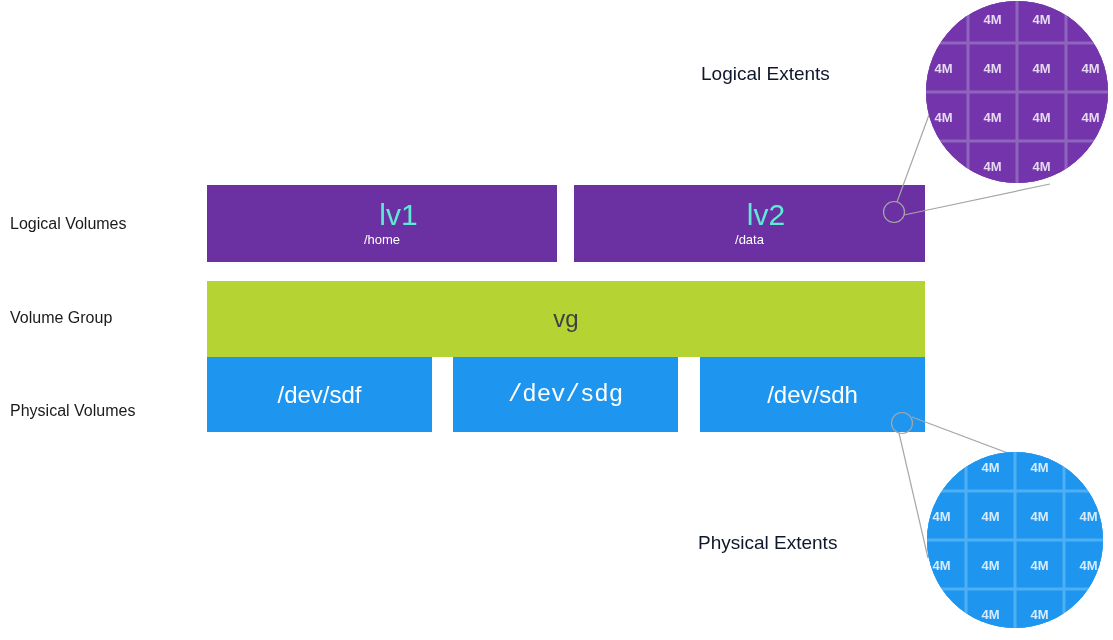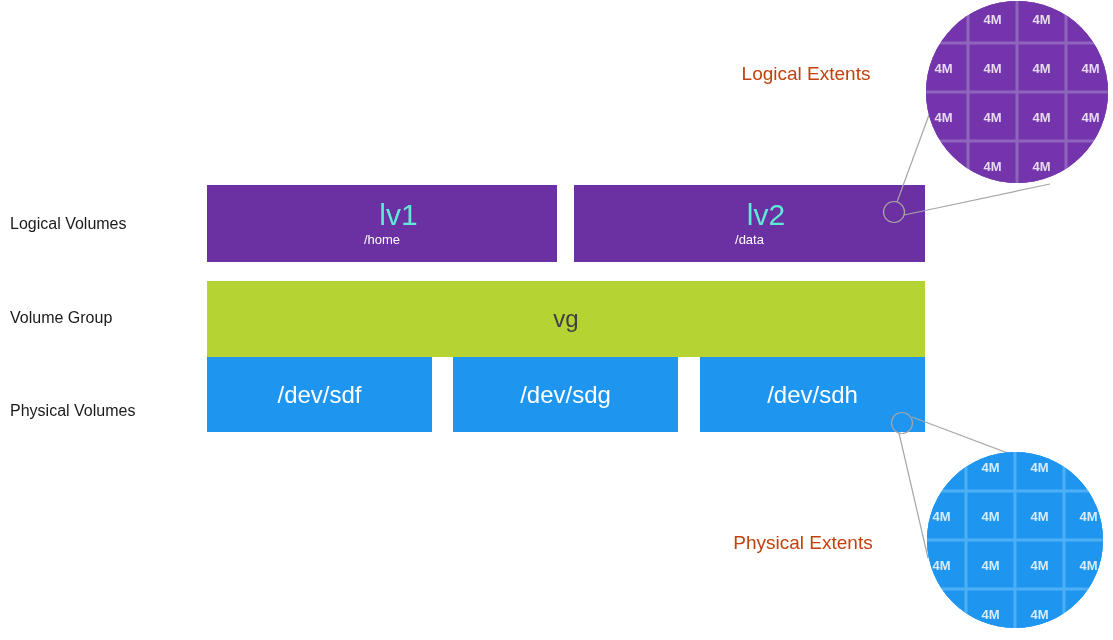--- a/index.html
+++ b/index.html
@@ -41,21 +41,21 @@
   .bar-mount { color: #ffffff; font-size: 13px; line-height: 17px; }
 
   .bar.vg-bar {
     left: 207px; top: 281px; width: 718px; height: 76px;
     background: var(--vg-green);
   }
   .vg-name { color: var(--vg-text); font-size: 24px; }
 
   .bar.pv-bar { top: 357px; height: 75px; width: 225px; background: var(--pv-blue); }
   .bar.sdf { left: 207px; }
-  .bar.sdg { left: 453px; }
+  .bar.sdg { left: 453px; font-family: Liberation Mono, monospace; }
   .bar.sdh { left: 700px; }
   .pv-name { color: #ffffff; font-size: 24px; }
 
   
   .connectors {
     position: absolute;
     left: 0; top: 0;
     width: 1113px; height: 640px;
     pointer-events: none;
   }
@@ -93,22 +93,22 @@
     font-weight: 600;
     color: rgba(255,255,255,0.82);
   }
   .extent-circle.logical .extent-cell { background: var(--extent-purple); }
   .extent-circle.physical .extent-cell { background: var(--extent-blue); }
 
   
   .callout-label {
     position: absolute;
     width: 210px;
-    text-align: center;
-    color: #c2410c;
+    text-align: left;
+    color: #0f172a;
     font-size: 19px;
     line-height: 26px;
     white-space: nowrap;
   }
   .callout-label.logical  { left: 701px; top: 61px; }
   .callout-label.physical { left: 698px; top: 530px; }
 </style>
 </head>
 <body>
 

